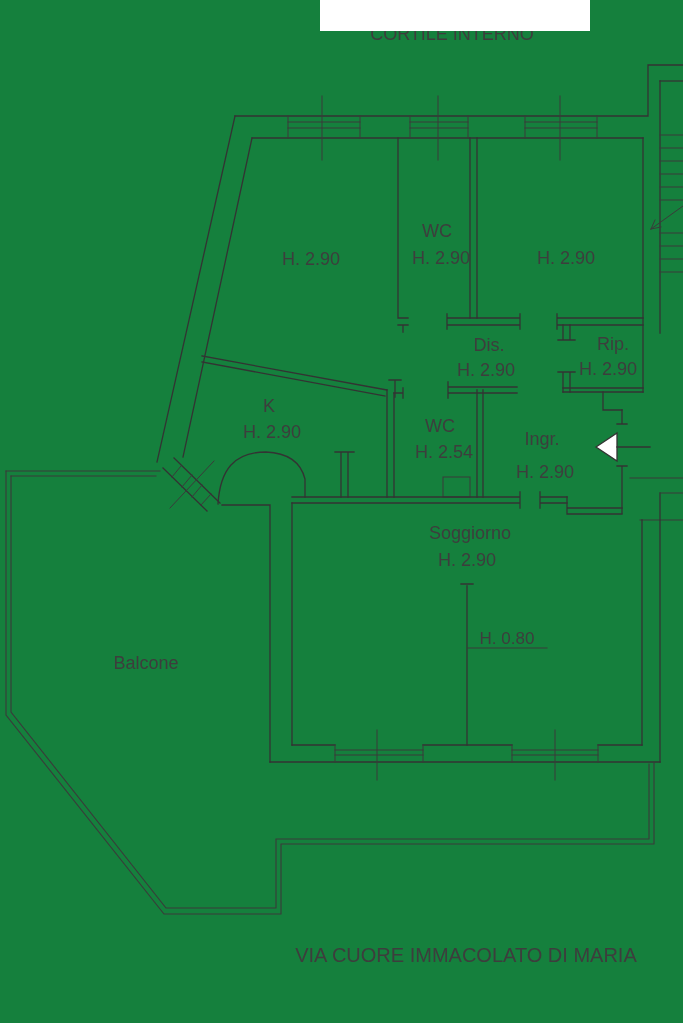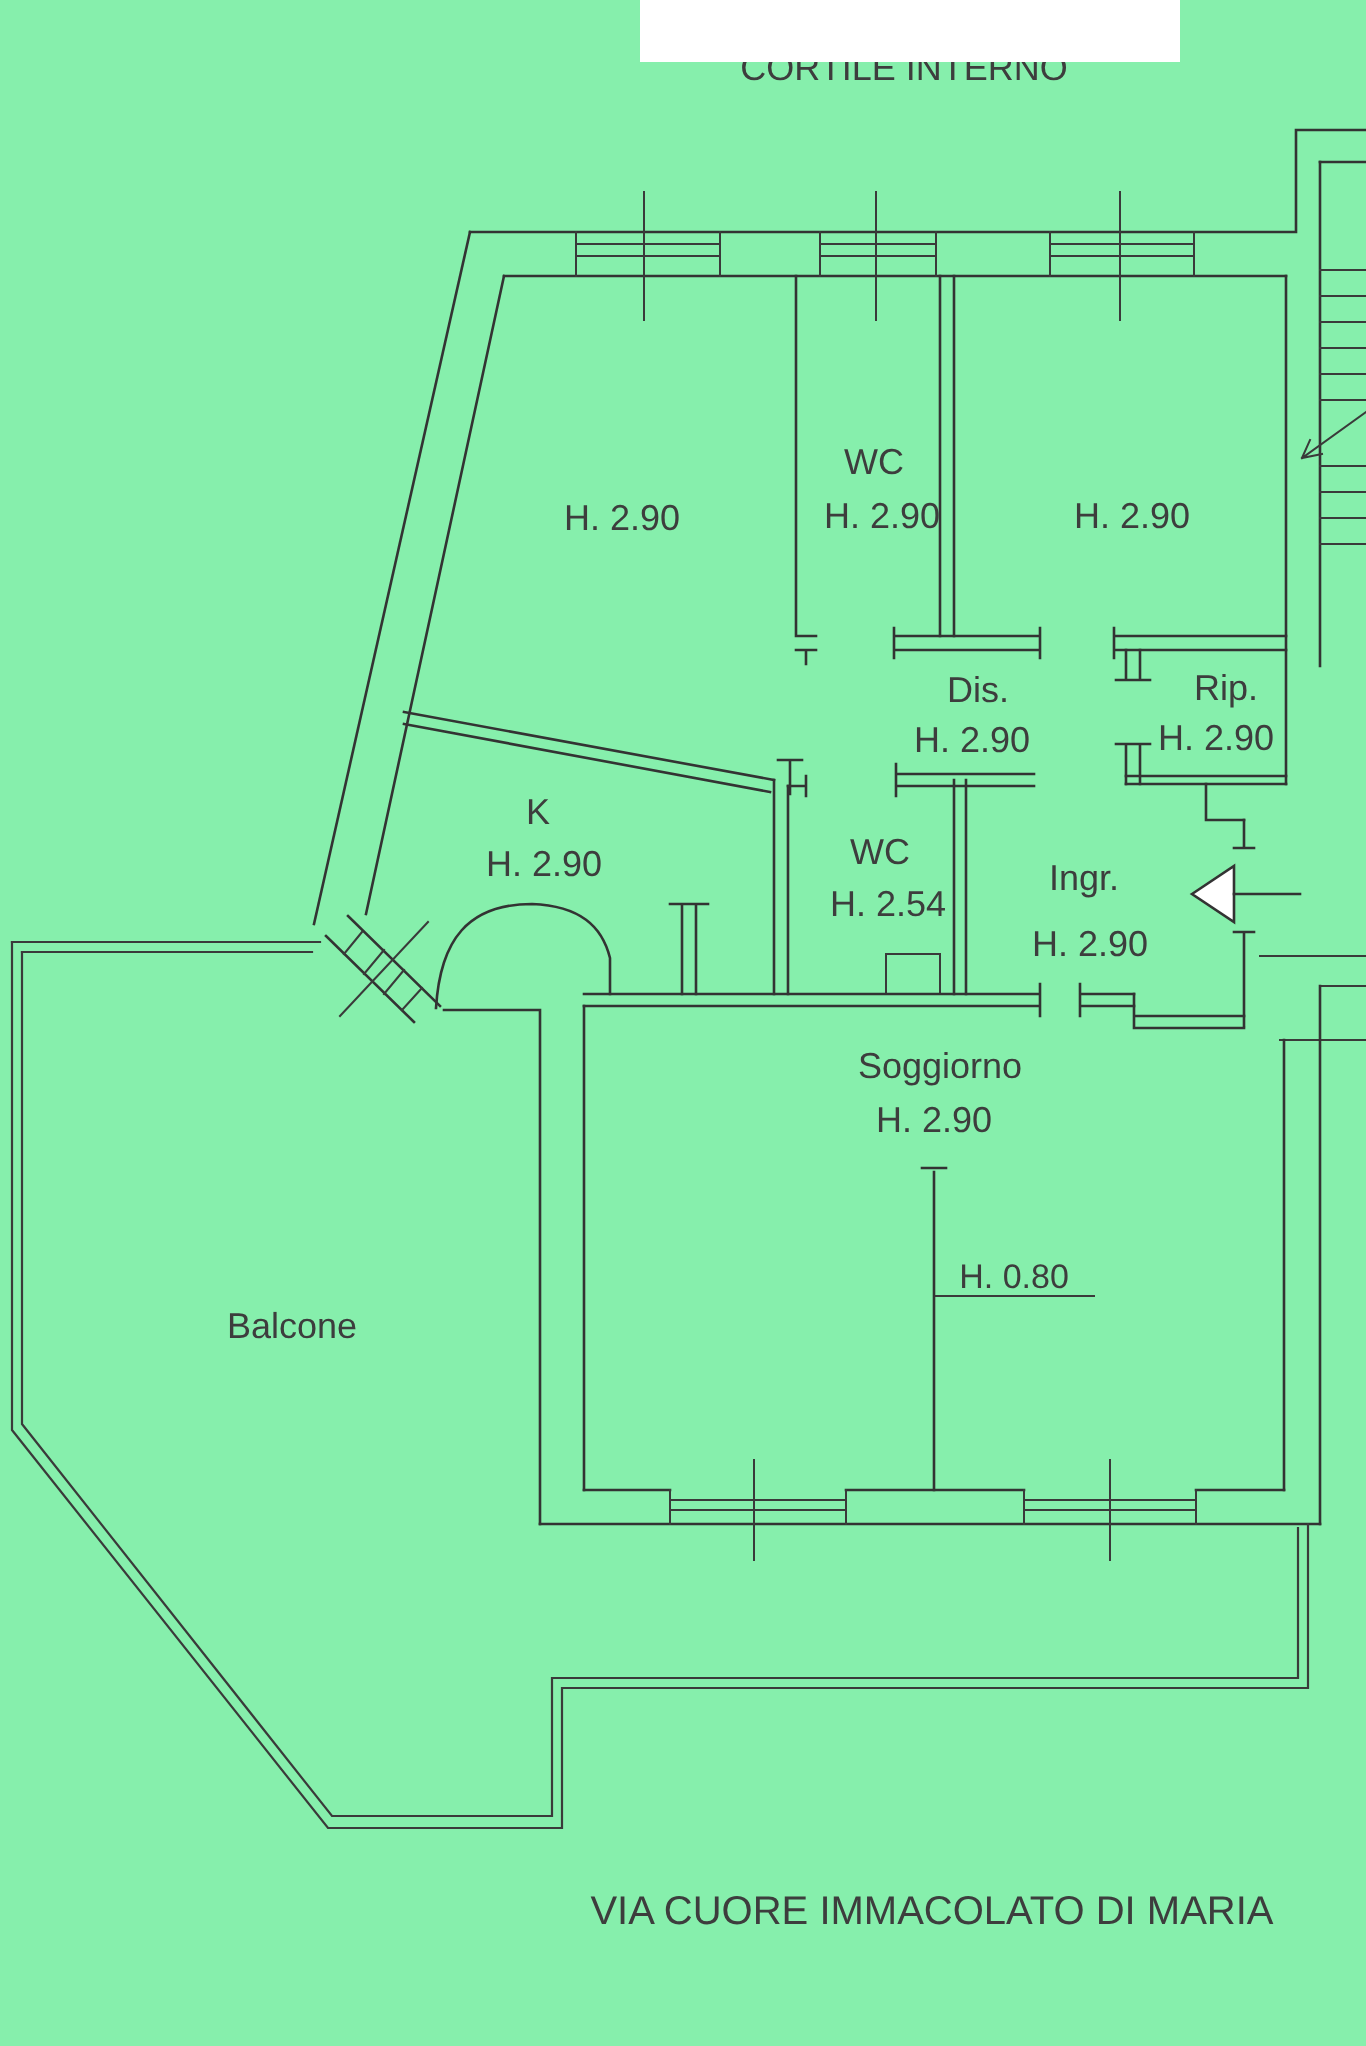--- a/index.html
+++ b/index.html
@@ -1,19 +1,19 @@
 <!DOCTYPE html>
 <html><head>
 <meta charset="utf-8">
 <style>
   html,body{margin:0;padding:0;background:#ffffff;}
   .canvas{
     position:relative;
     width:683px;height:1023px;
-    background:#86efac;
+    background:#15803d;
     overflow:hidden;
     font-family:"Liberation Sans", sans-serif;
   }
   svg{position:absolute;left:0;top:0;}
   .wall{stroke:#333333;stroke-width:1.3;fill:none;stroke-linecap:square;}
   .thin{stroke:#3a3a3a;stroke-width:1;fill:none;stroke-linecap:square;}
   .rail{stroke:#3a3a3a;stroke-width:1.1;fill:none;stroke-linecap:square;}
   .lbl{fill:#3d3d3d;font-family:"Liberation Sans",sans-serif;text-anchor:middle;}
   .s18{font-size:18px;}
   .s17{font-size:17px;}

